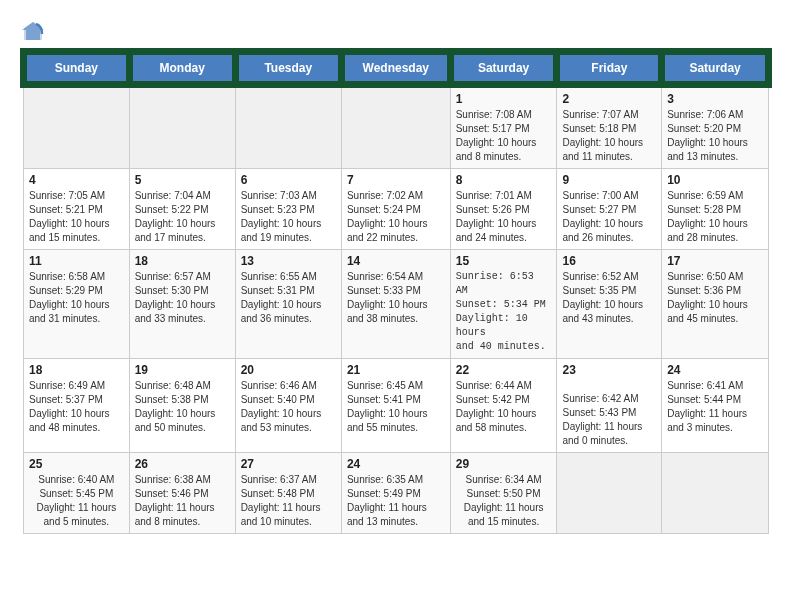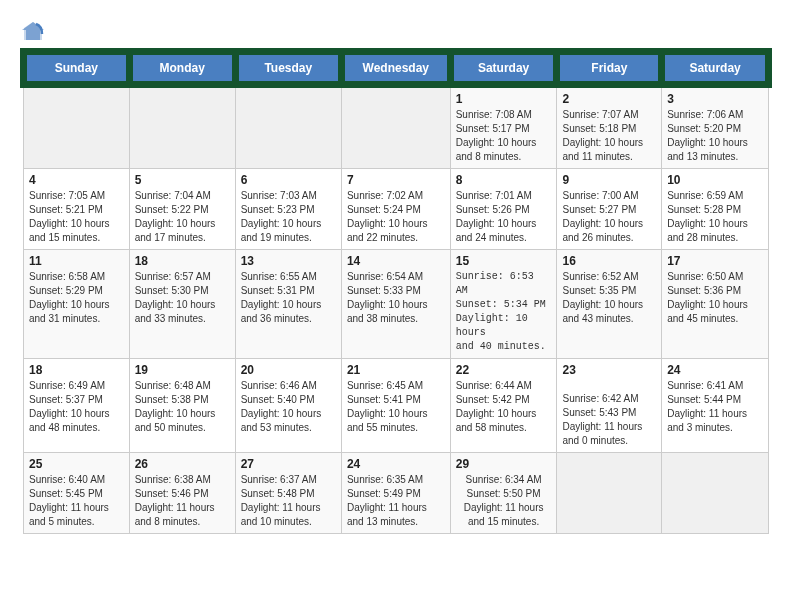--- a/index.html
+++ b/index.html
@@ -305,21 +305,21 @@
           <span class="day-number">24</span>
           <div class="day-info" style="white-space: pre-line;">Sunrise: 6:41 AM
 Sunset: 5:44 PM
 Daylight: 11 hours
 and 3 minutes.</div>
         </td>
       </tr>
       <tr>
         <td>
           <span class="day-number">25</span>
-          <div class="day-info" style="white-space: pre-line;">Sunrise: 6:40 AM
+          <div class="day-info" style="white-space: pre-line; text-align: center;">Sunrise: 6:40 AM
 Sunset: 5:45 PM
 Daylight: 11 hours
 and 5 minutes.</div>
         </td>
         <td>
           <span class="day-number">26</span>
           <div class="day-info" style="white-space: pre-line;">Sunrise: 6:38 AM
 Sunset: 5:46 PM
 Daylight: 11 hours
 and 8 minutes.</div>

